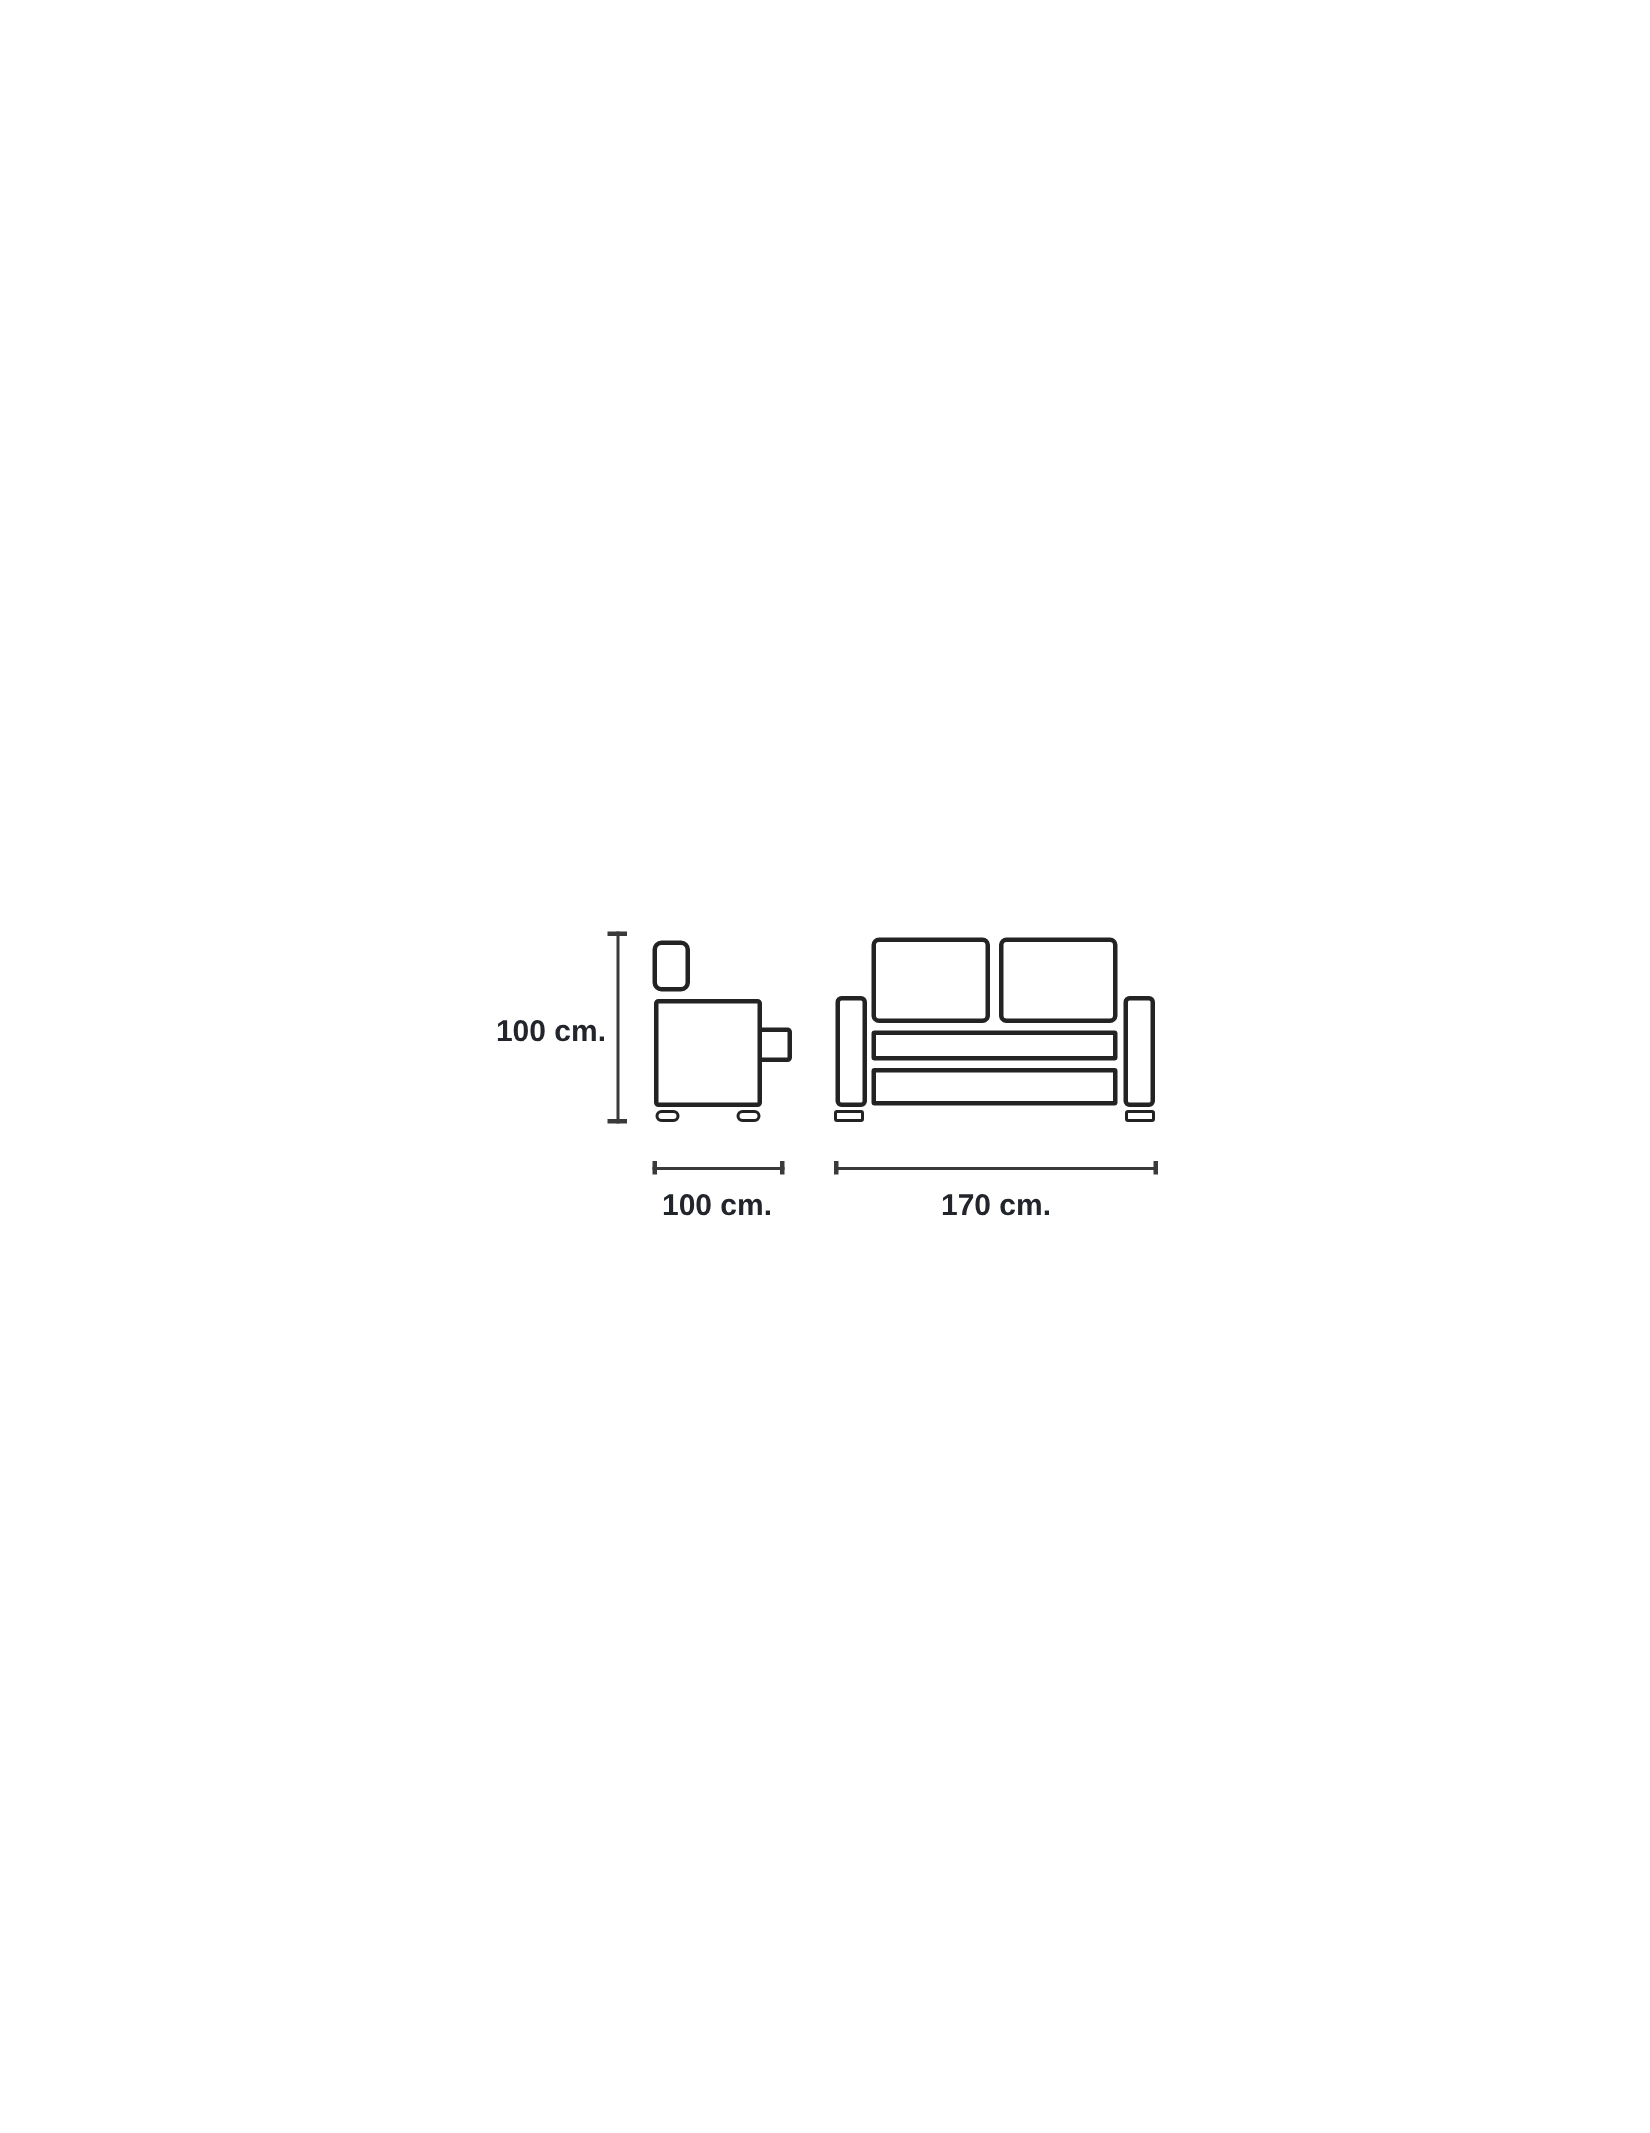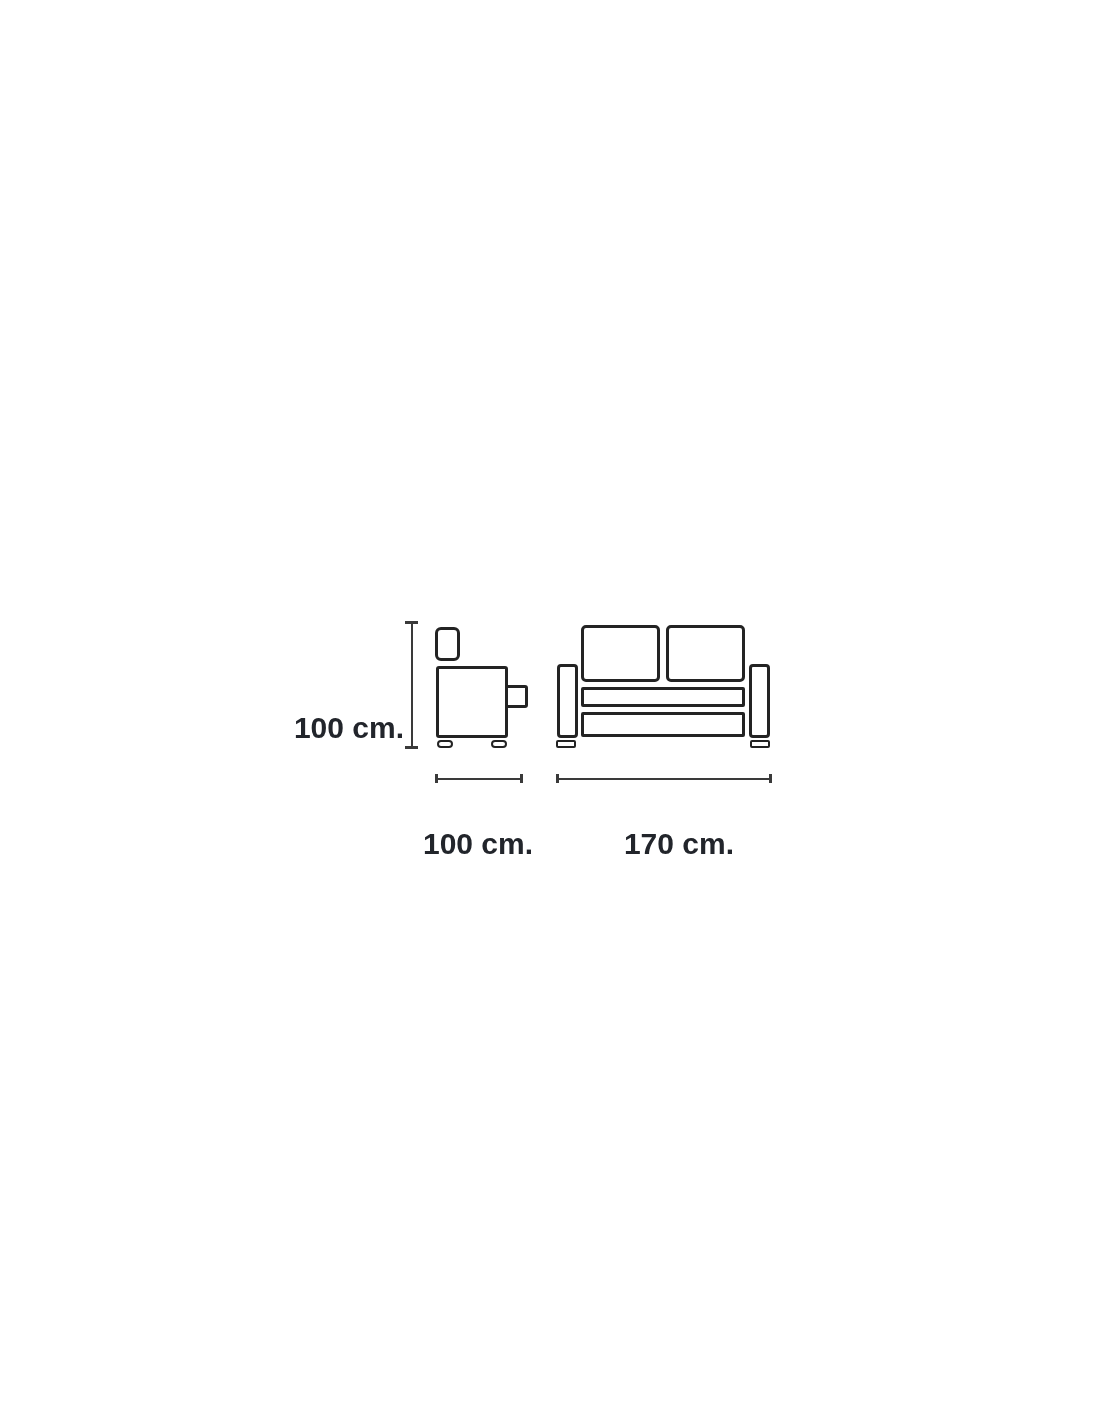--- a/index.html
+++ b/index.html
@@ -24,25 +24,24 @@
   .shape {
     position: absolute;
     border: 3px solid var(--c-outline);
     background: var(--c-bg);
   }
 
   
   .dim-label {
     position: absolute;
     font-weight: bold;
-    font-size: 30px;
+    font-size: 20px;
     line-height: 32px;
     color: var(--c-text);
     white-space: nowrap;
-    margin-top: 40px;
   }
 
   
   .dim-v { position: absolute; }
   .dim-v .line {
     position: absolute; top: 0; bottom: 0;
     left: 50%; margin-left: -1px; width: 2px;
     background: var(--c-dim);
   }
   .dim-v .cap {
@@ -102,15 +101,15 @@
     <div class="line"></div>
     <div class="tick end"></div>
   </div>
   <div class="dim-label" style="left:408px; top:788px; width:140px; text-align:center;">100 cm.</div>
 
   <div class="dim-h" style="left:556px; top:774px; width:216px; height:9px;">
     <div class="tick start"></div>
     <div class="line"></div>
     <div class="tick end"></div>
   </div>
-  <div class="dim-label" style="left:594px; top:788px; width:140px; text-align:right;">170 cm.</div>
+  <div class="dim-label" style="left:594px; top:788px; width:140px; text-align:center;">170 cm.</div>
 
 </div>
 
 </body></html>

